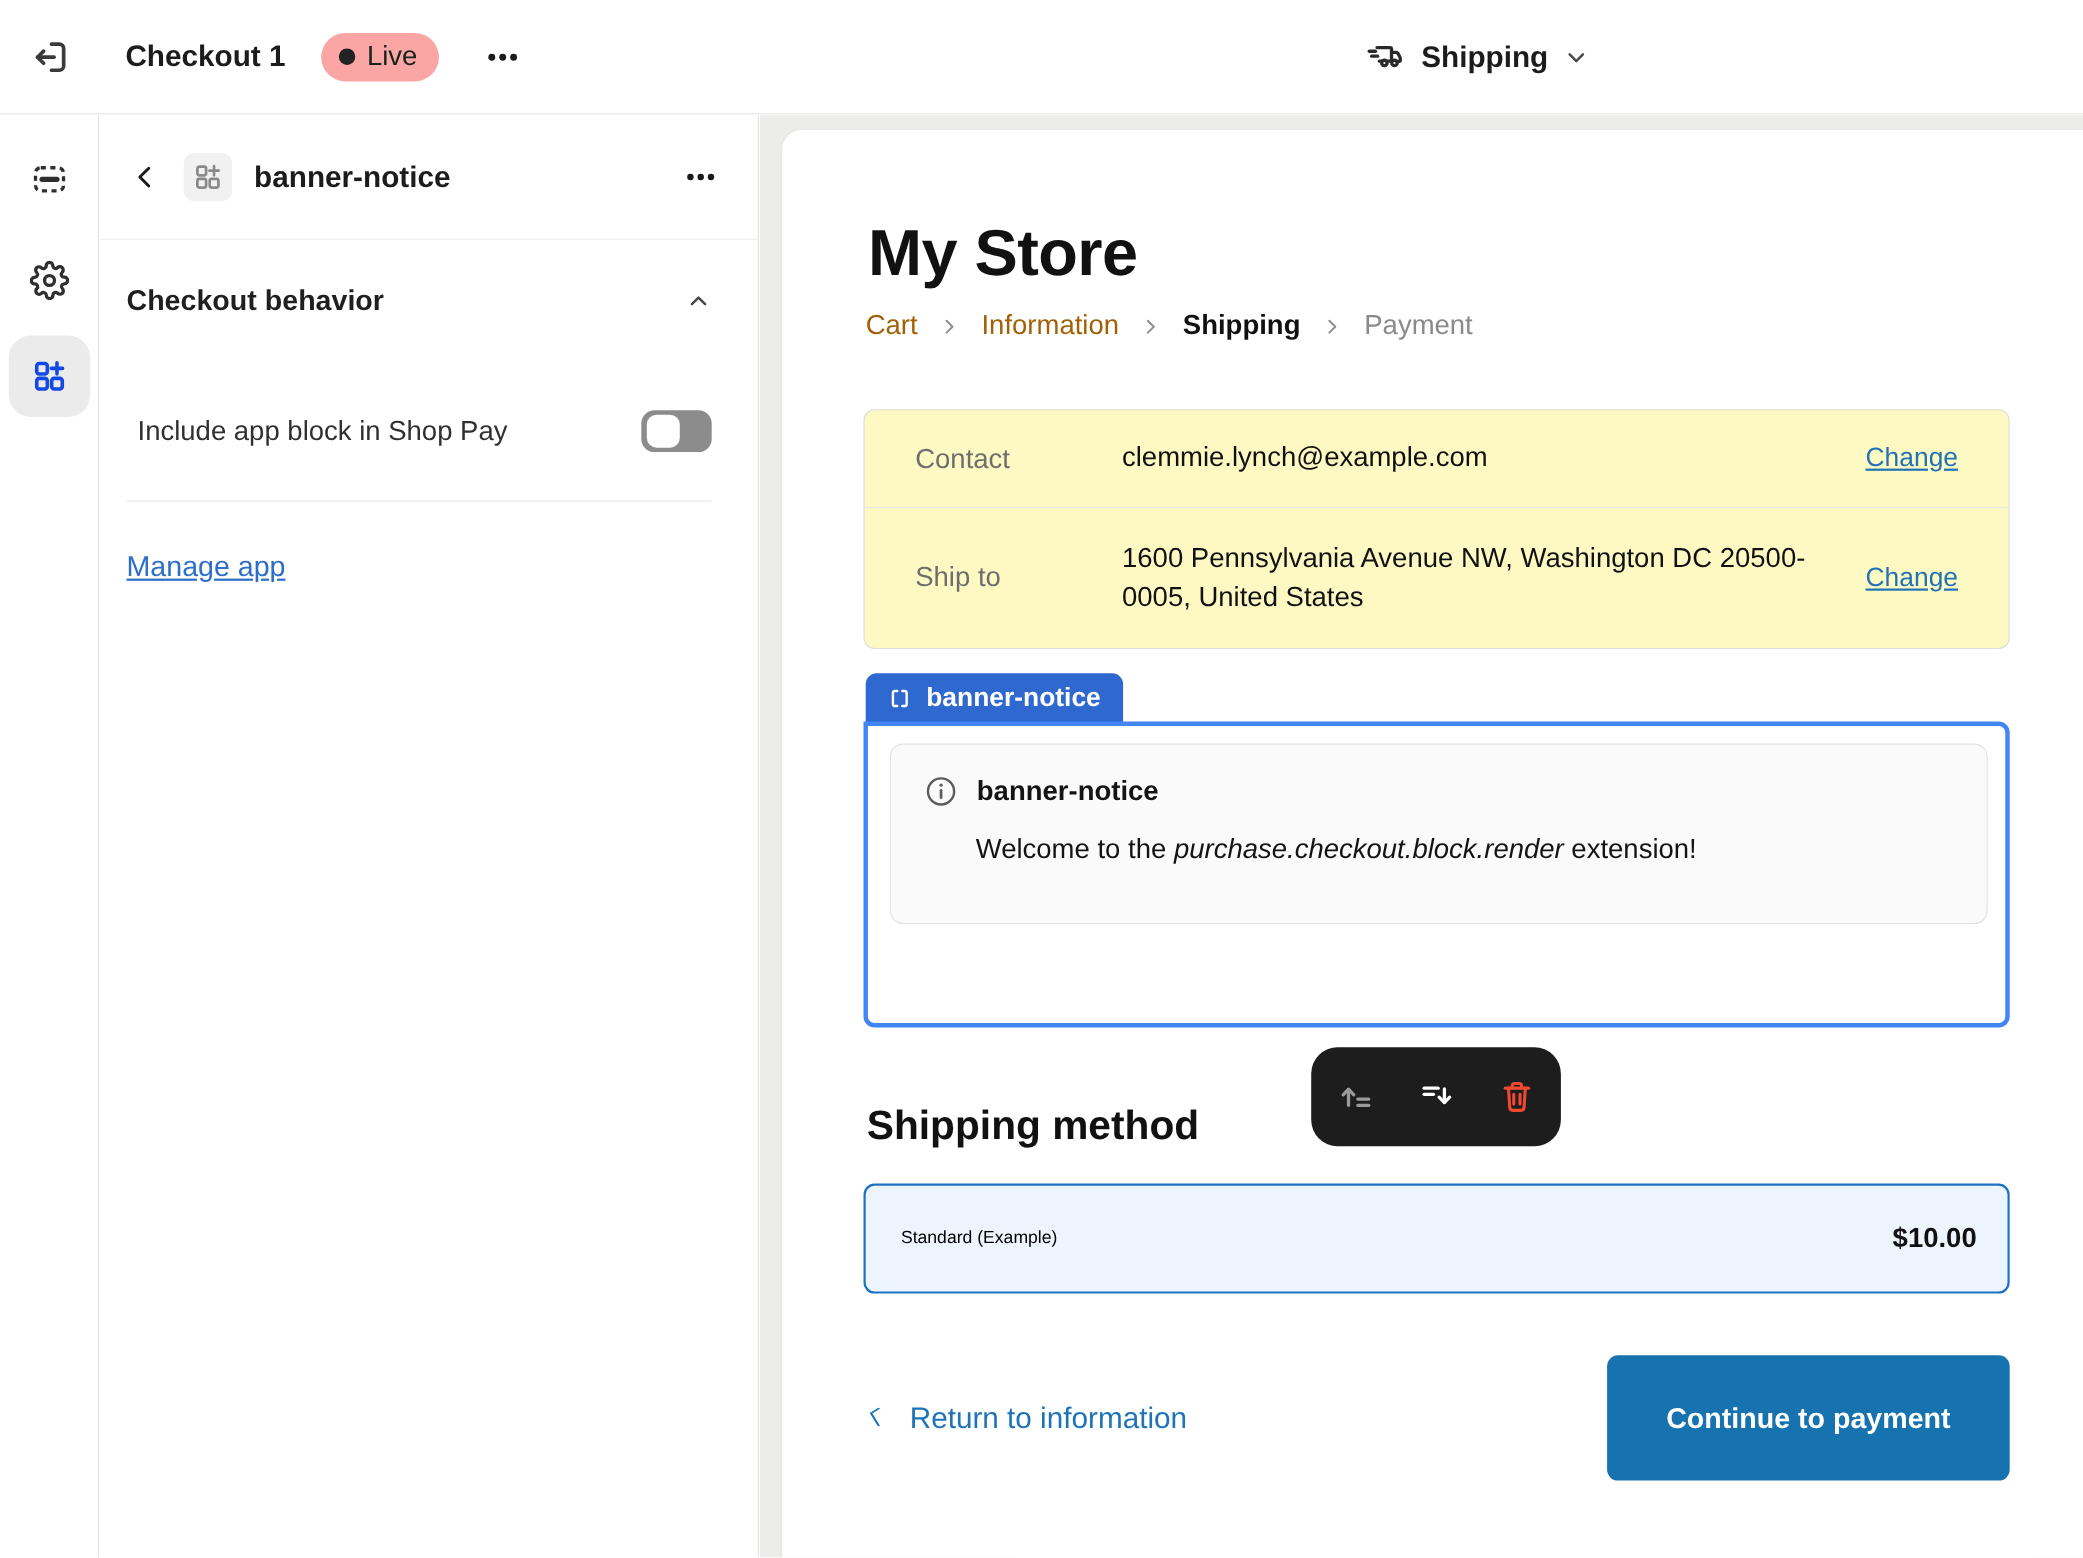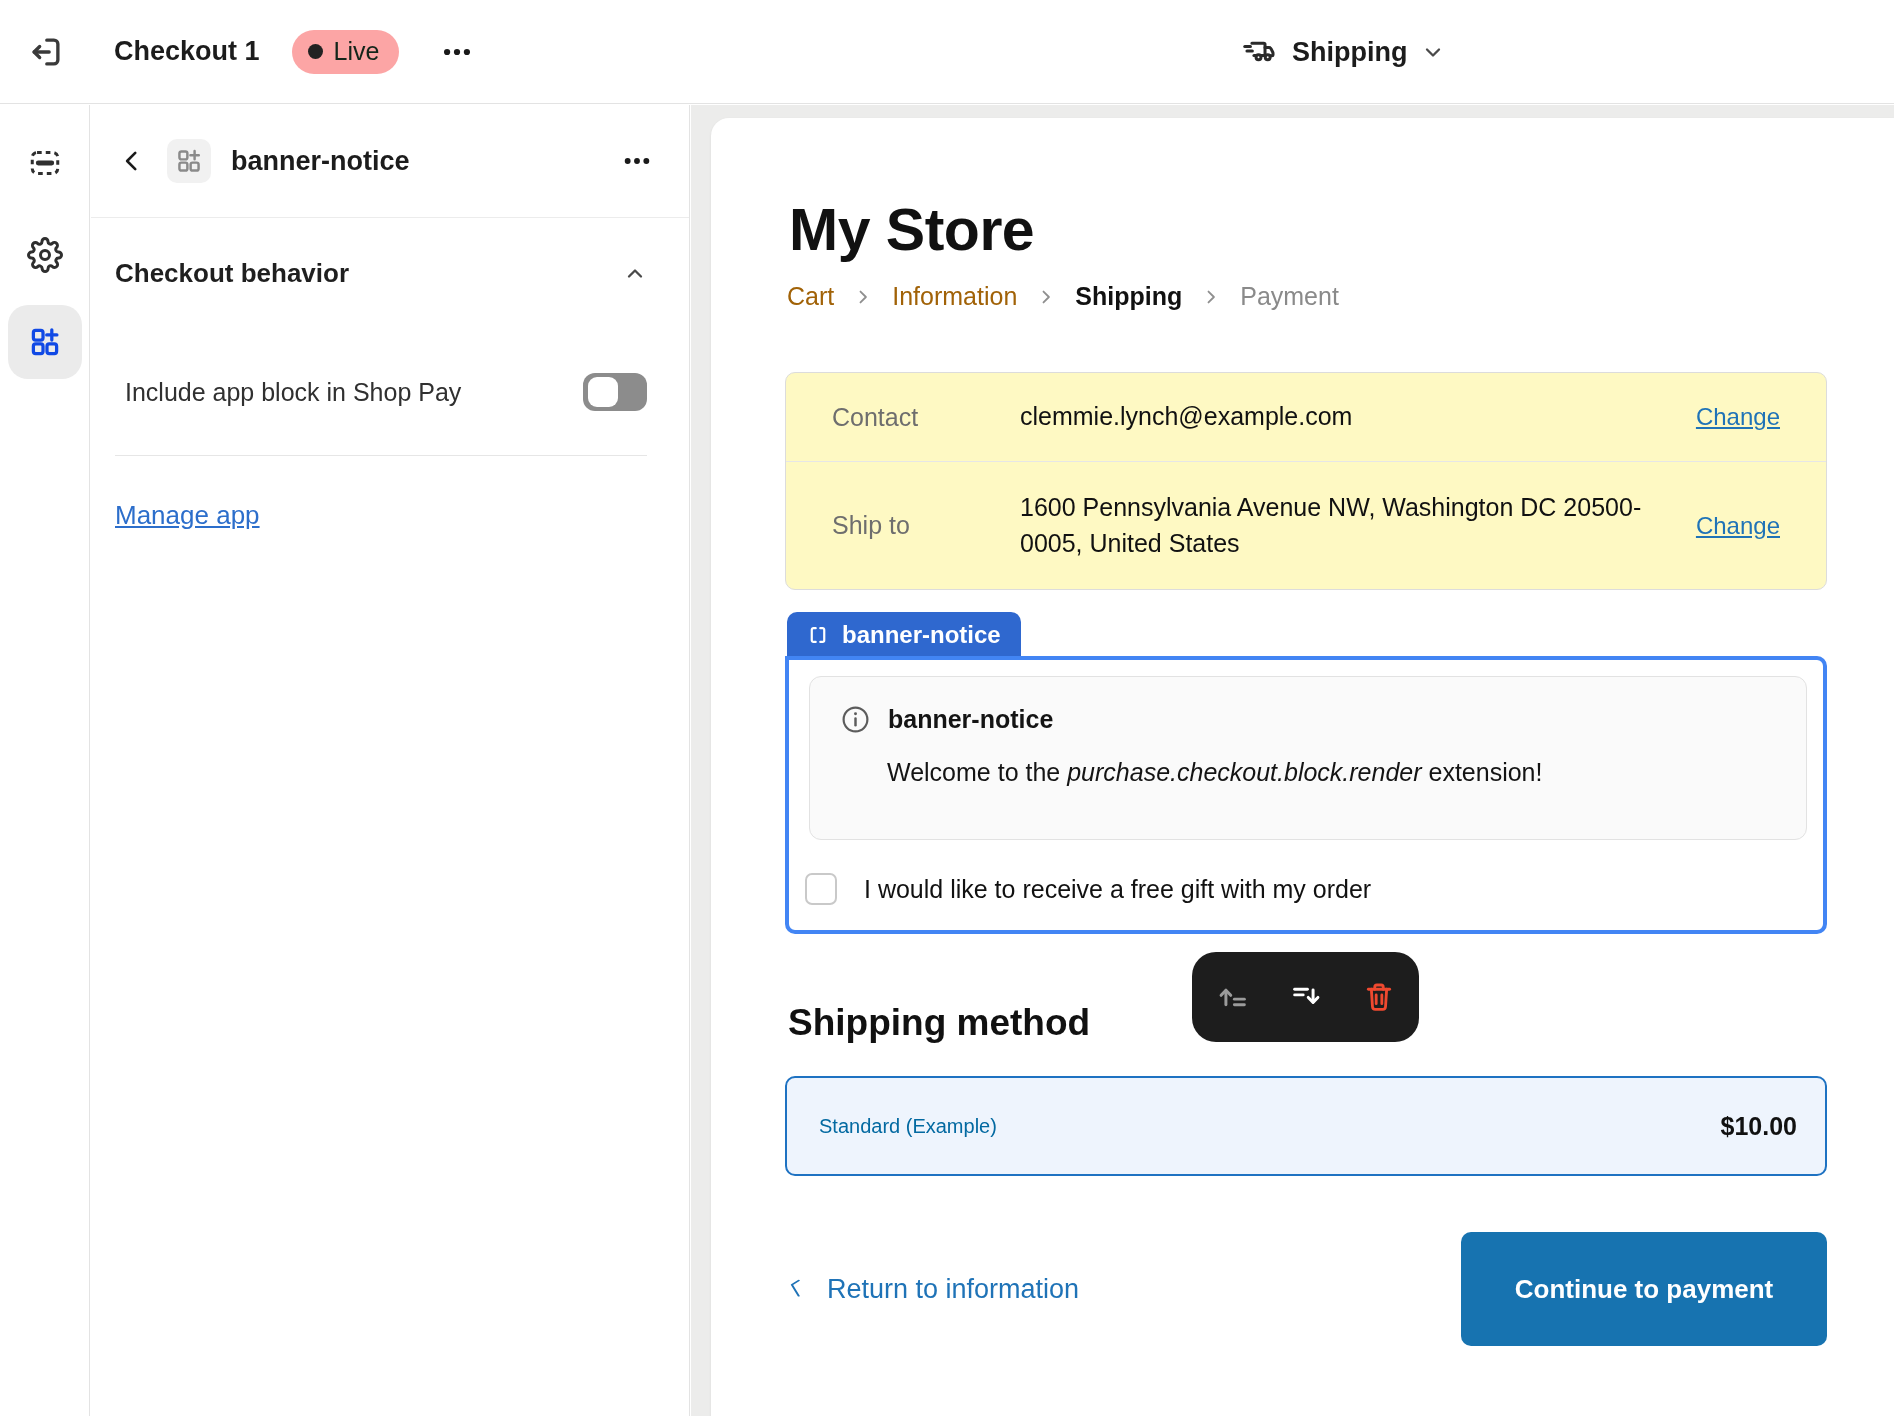--- a/index.html
+++ b/index.html
@@ -120,21 +120,21 @@
   }
   .tool-btn { width:36px; height:36px; display:flex; align-items:center; justify-content:center; }
 
   .shipping-heading { position:absolute; left:3px; top:884px; font-size:37px; font-weight:700; color:#111; }
 
   .shipping-option {
     position:absolute; left:0; top:958px; width:100%; height:100px;
     background:#eef4fd; border:2px solid #1e72c2; border-radius:10px;
     display:flex; align-items:center; justify-content:space-between; padding:0 28px 0 32px;
   }
-  .option-name { font-size:20px; color:#0369a1; }
+  .option-name { font-size:16px; color:#000000; }
   .option-price { font-size:25px; font-weight:700; color:#111; }
 
   .checkout-footer {
     position:absolute; left:0; top:1114px; width:100%; height:114px;
     display:flex; align-items:center; justify-content:space-between;
   }
   .return-link { display:flex; align-items:center; gap:20px; font-size:27px; color:#1f73b7; text-decoration:none; }
   .continue-btn {
     width:366px; height:114px; background:#1773b0; border-radius:10px;
     color:#fff; font-size:26px; font-weight:700;
@@ -330,24 +330,20 @@
               <svg width="31" height="31" viewBox="0 0 24 24" fill="none" stroke="#5c5c5c" stroke-width="1.7">
                 <circle cx="12" cy="12" r="9.2"></circle>
                 <path d="M12 11.2v5.2" stroke-linecap="round" stroke-width="1.9"></path>
                 <circle cx="12" cy="7.6" r="1.15" fill="#5c5c5c" stroke="none"></circle>
               </svg>
             </span>
             <span class="banner-title">banner-notice</span>
           </div>
           <p class="banner-message"><span>Welcome to the </span><em>purchase.checkout.block.render</em><span> extension!</span></p>
         </div>
-        <div class="checkbox-row">
-          <div class="checkbox"></div>
-          <div class="checkbox-label">I would like to receive a free gift with my order</div>
-        </div>
       </section>
 
       <div class="block-toolbar">
         <button class="btn tool-btn">
           <span>
             <svg width="34" height="34" viewBox="0 0 24 24" fill="none" stroke="#9b9b9b" stroke-width="2.1" stroke-linecap="round" stroke-linejoin="round">
               <path d="M7 17.5V7.5"></path>
               <path d="M3.6 10.8 7 7.2l3.4 3.6"></path>
               <path d="M13 13.5h7"></path>
               <path d="M13 17.5h7"></path>

